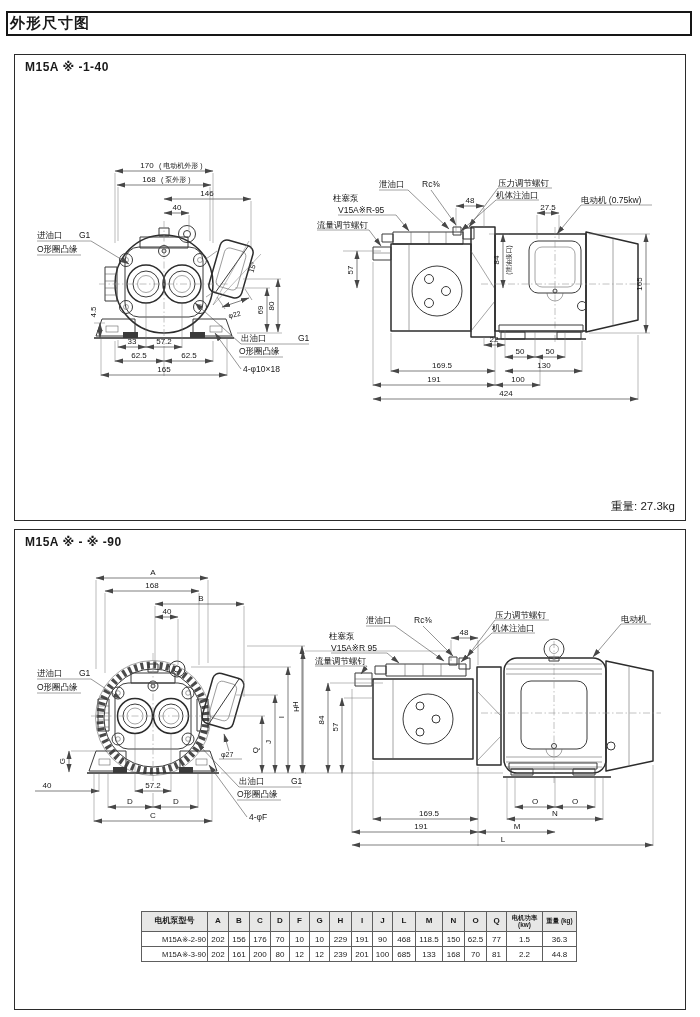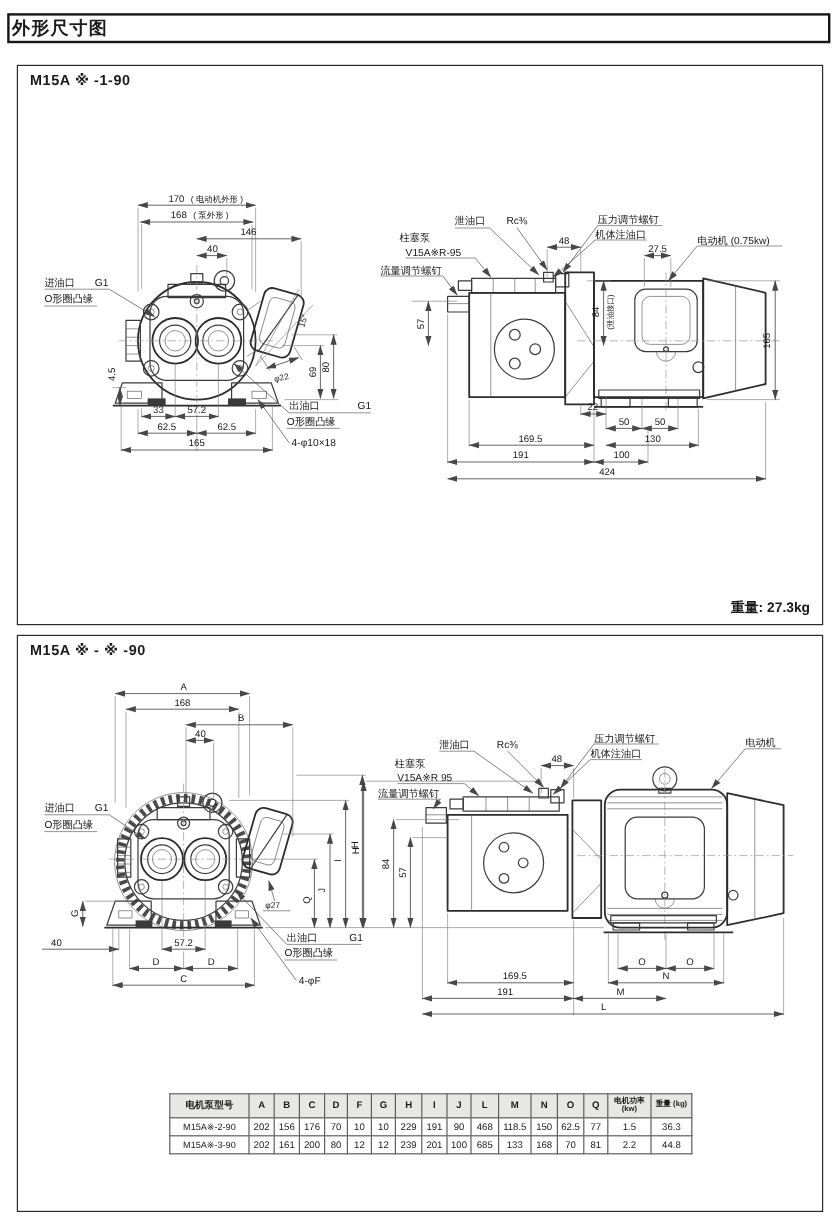--- a/index.html
+++ b/index.html
@@ -6,21 +6,21 @@
   body{width:700px;height:1017px;background:#fff;position:relative;
        font-family:"Liberation Sans","DejaVu Sans",sans-serif;color:#1a1a1a;}
   .abs{position:absolute;}
   #titlebar{left:6px;top:11px;width:686px;height:25px;border:2px solid #161616;
             box-sizing:border-box;display:flex;align-items:center;background:#fff;}
   #titlebar .t{font-size:15px;font-weight:bold;padding-left:2px;letter-spacing:1px;}
   .frame{border:1.3px solid #2b2b2b;background:#fff;box-sizing:border-box;}
   #sec1{left:14px;top:54px;width:672px;height:467px;}
   #sec2{left:14px;top:529px;width:672px;height:481px;}
   .model{left:10px;top:5px;font-size:12px;font-weight:bold;letter-spacing:.5px;}
-  .weight{right:10px;bottom:6px;font-size:11.5px;font-weight:bold;}
+  .weight{right:10px;bottom:6px;font-size:11.5px;font-weight:normal;}
   svg{position:absolute;left:0;top:0;}
   
   .dr{stroke:#3b3b3b;stroke-width:1;fill:none;stroke-linejoin:round;}
   .dr2{stroke:#2c2c2c;stroke-width:1.5;fill:none;stroke-linejoin:round;}
   .thin{stroke:#5a5a5a;stroke-width:.55;fill:none;}
   .dim{stroke:#474747;stroke-width:.7;fill:none;marker-start:url(#ar);marker-end:url(#ar);}
   .dime{stroke:#474747;stroke-width:.7;fill:none;marker-end:url(#ar);}
   .ldr{stroke:#4e4e4e;stroke-width:.6;fill:none;marker-end:url(#ar);}
   .ext{stroke:#767676;stroke-width:.5;}
   .cl{stroke:#8f8f8f;stroke-width:.55;stroke-dasharray:7 2.5 1.5 2.5;fill:none;}
@@ -28,21 +28,21 @@
   text{fill:#161616;font-size:8px;}
   .t9{font-size:8.5px;} .t7{font-size:7px;} .t6{font-size:6.3px;}
   .mid{text-anchor:middle;}
   
   #tblwrap{left:126px;top:381px;border-radius:29px;}
   table{border-collapse:collapse;background:#fff;}
   th,td{border:1px solid #5e5e5e;text-align:center;font-size:8px;padding:0 1px;}
   th{background:#e7e7e6;font-weight:bold;height:19px;white-space:pre-line;line-height:1.05;}
   td{height:14px;}
   th.small{font-size:6.4px;}
-  td.model-cell{font-size:7.6px;}
+  td.model-cell{font-size:7.6px;text-align:right;}
 </style>
 </head>
 <body>
 
 <svg width="0" height="0">
   <defs>
     <marker id="ar" markerWidth="9" markerHeight="8" refX="8.2" refY="4" orient="auto-start-reverse" markerUnits="userSpaceOnUse">
       <path d="M0,1.4 L8.6,4 L0,6.6 Z" fill="#474747"></path>
     </marker>
   </defs>
@@ -272,21 +272,21 @@
       <line x1="497" y1="187" x2="551" y2="187" class="thin"></line>
       <line x1="497" y1="187" x2="468" y2="226" class="ldr"></line>
       <text x="495" y="197" class="t9">机体注油口</text>
       <line x1="495" y1="199" x2="538" y2="199" class="thin"></line>
       <line x1="495" y1="199" x2="460" y2="230" class="ldr"></line>
       <text x="580" y="202" class="t9">电动机 (0.75kw)</text>
       <line x1="580" y1="204" x2="651" y2="204" class="thin"></line>
       <line x1="580" y1="204" x2="556" y2="233" class="ldr"></line>
     </g>
   </svg>
-  <div class="abs model">M15A ※ -1-90</div>
+  <div class="abs model">M15A ※ -1-40</div>
   <div class="abs weight">重量: 27.3kg</div>
 </div>
 
 <div id="sec2" class="abs frame">
   <svg width="672" height="481" viewBox="14 529 672 481">
 
     <g>
       <circle cx="152" cy="717" r="57.5" class="thin"></circle>
       <circle cx="152" cy="717" r="53" style="stroke:#4a4a4a;stroke-width:7;fill:none;stroke-dasharray:3 3.4;"></circle>
       <circle cx="152" cy="717" r="49" class="dr"></circle>

